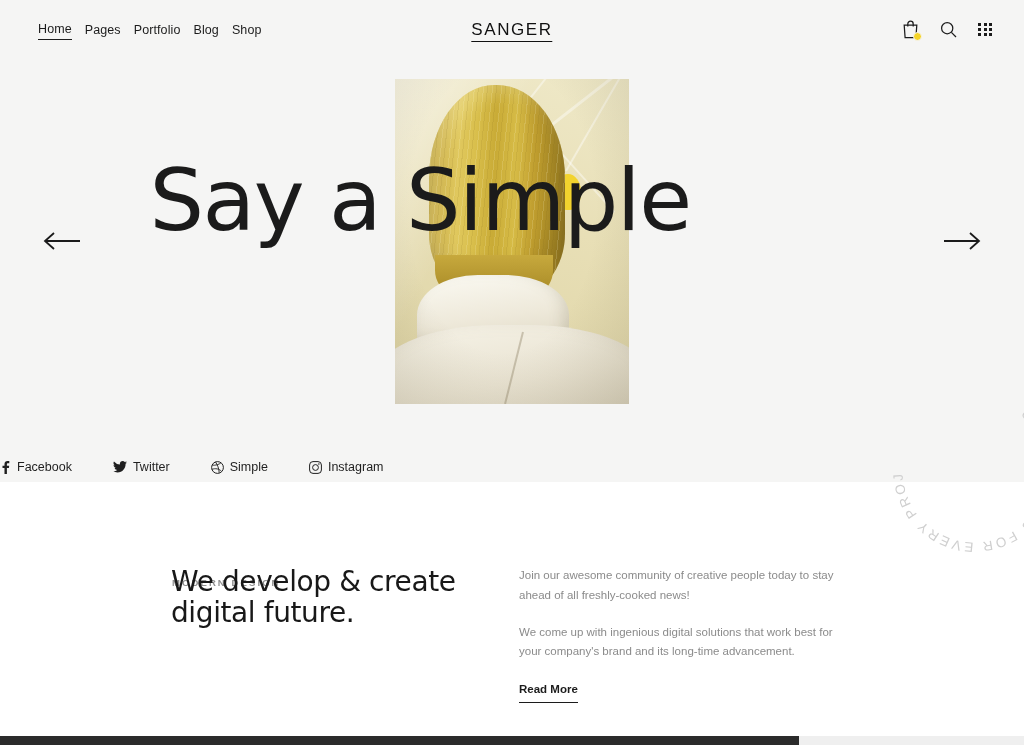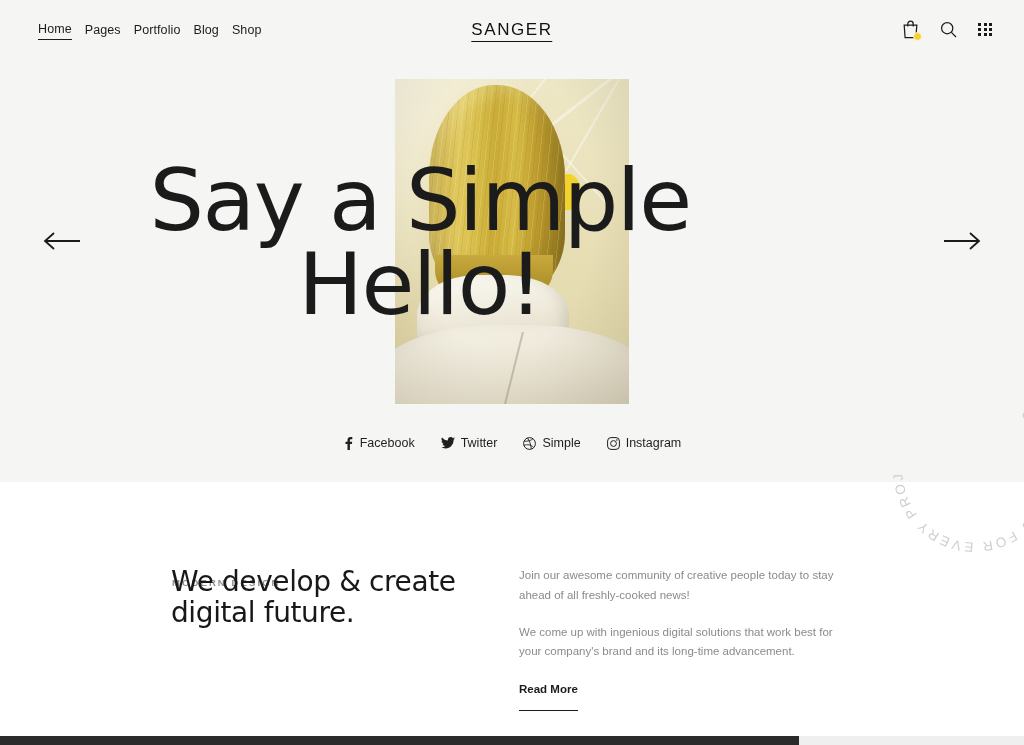--- a/index.html
+++ b/index.html
@@ -147,22 +147,22 @@
   
   .arrow {
     position:absolute; top:227px; z-index:30; cursor:pointer;
     width:40px; height:28px;
   }
   .arrow-prev { left:42px; }
   .arrow-next { right:42px; }
 
   
   .socials {
-    position:absolute; left:0; top:436px; width:1024px;
-    display:flex; justify-content:center; align-items:center; gap:26px;
+    position:absolute; left:0; top:460px; width:1024px;
+    display:flex; align-items:center; gap:41px;
     z-index:25;
   }
   .social {
     display:flex; align-items:center; gap:6px;
     font-size:12.5px; color:#1f1f1f; cursor:pointer; white-space:nowrap;
   }
   .social svg { display:block; }
 
   
   .circle-badge {
@@ -185,21 +185,21 @@
     font-size:28px; line-height:1.12; color:#181818; font-weight:400;
     letter-spacing:-0.4px;
     font-family:"DejaVu Sans", sans-serif;
   }
   .body-col { position:absolute; left:519px; top:566px; width:330px; }
   .body-p {
     font-size:11.5px; line-height:1.72; color:#8b8b8b; margin-bottom:17px;
   }
   .read-more {
     display:inline-block; font-size:11.5px; color:#1c1c1c; font-weight:700;
-    border-bottom:1.4px solid #1c1c1c; padding-bottom:15px; cursor:pointer;
+    border-bottom:1.4px solid #1c1c1c; padding-bottom:7px; cursor:pointer;
   }
 
   
   .scrollbar {
     position:absolute; left:0; bottom:0; width:1024px; height:9px;
     background:#efefef; z-index:50;
   }
   .scrollbar-thumb {
     position:absolute; left:0; top:0; height:9px; width:78%;
     background:#2b2b2b;
@@ -273,21 +273,20 @@
       <div class="ph-hair-tip"></div>
       <div class="ph-collar"></div>
       <div class="ph-shoulder"></div>
       <div class="ph-shoulder-seam"></div>
       <div class="ph-vignette"></div>
     </div>
   </div>
 
   <div class="hero-title">
     <span class="line">Say a Simple</span>
-    <span class="line">Hello!</span>
   </div>
 
   <div class="arrow arrow-prev">
     <svg width="40" height="28" viewBox="0 0 40 28" fill="none">
       <line x1="3" y1="14" x2="38" y2="14" stroke="#1b1b1b" stroke-width="1.8"></line>
       <polyline points="12,6 3,14 12,22" stroke="#1b1b1b" stroke-width="1.8" fill="none"></polyline>
     </svg>
   </div>
 
   <div class="arrow arrow-next">

